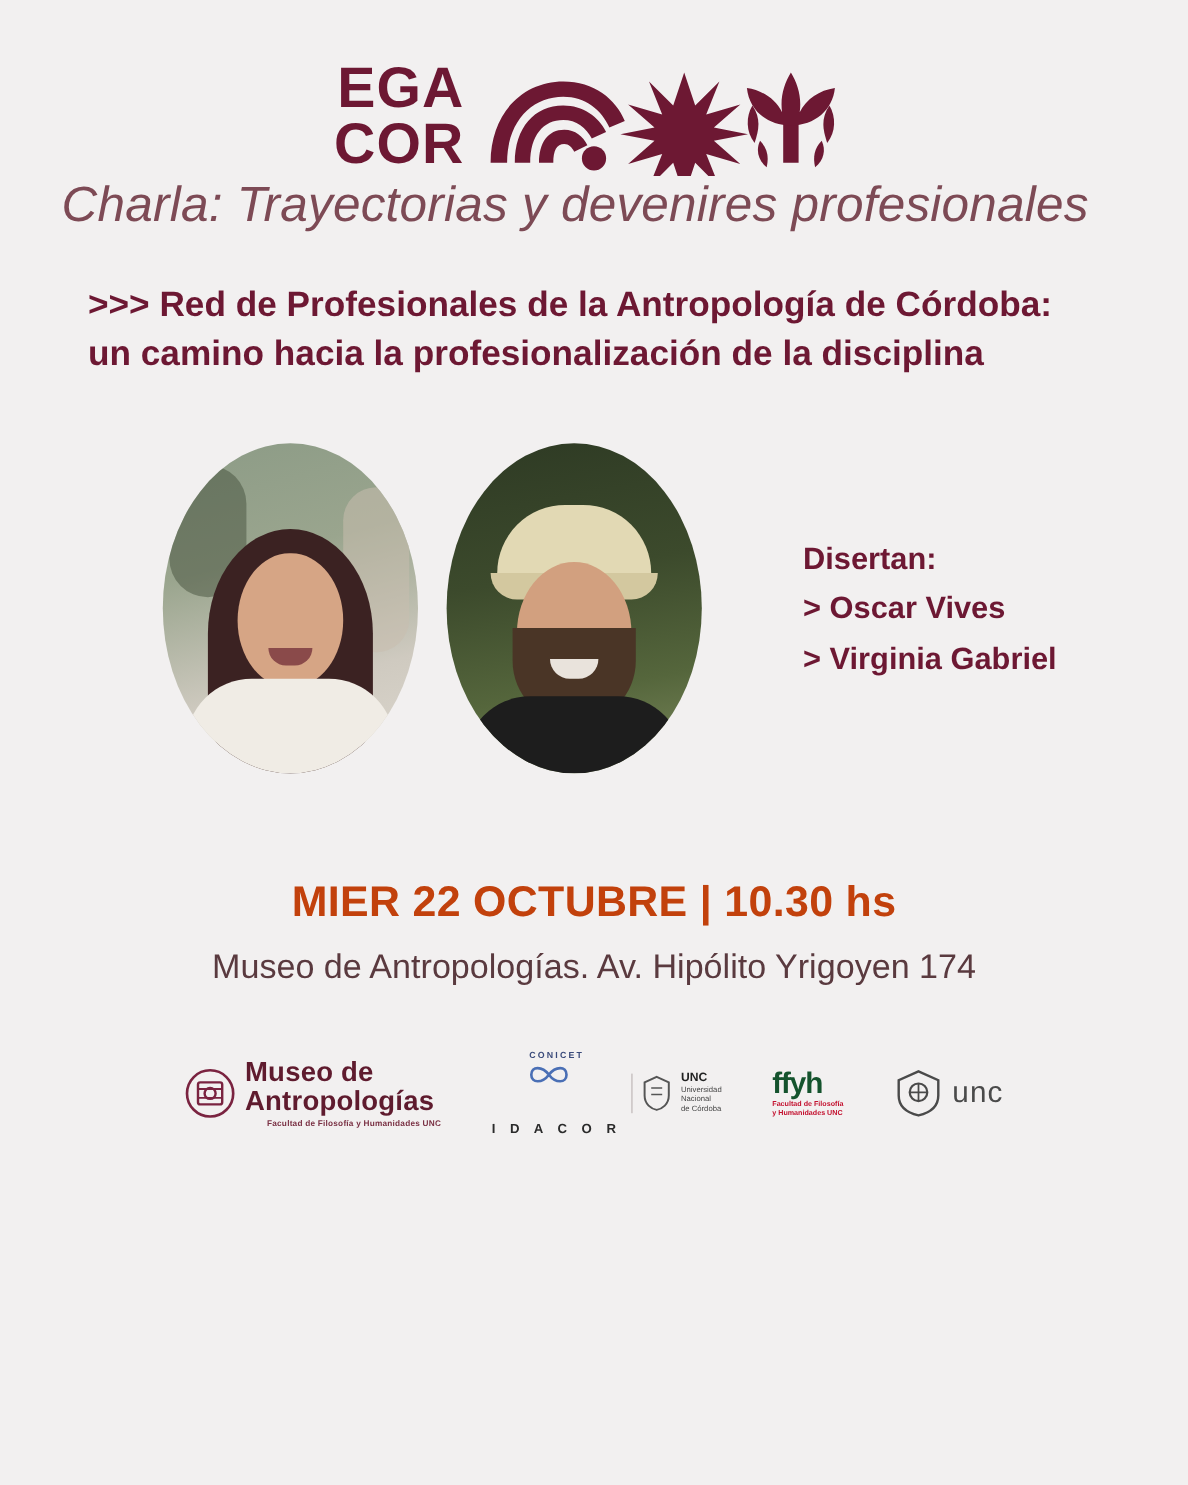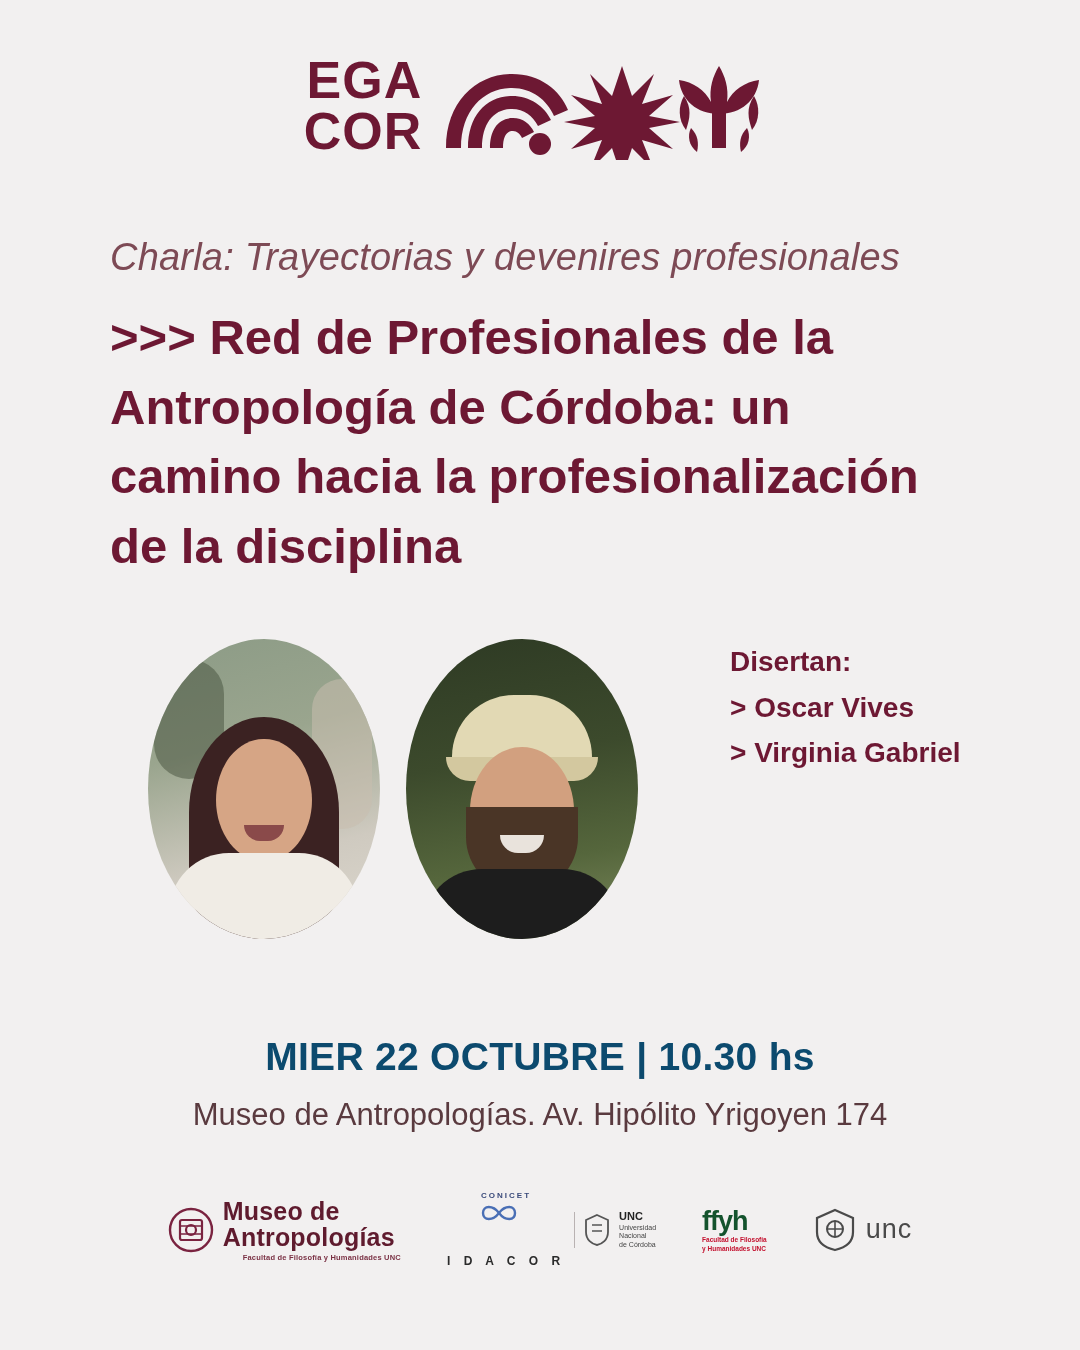--- a/index.html
+++ b/index.html
@@ -43,41 +43,41 @@
   .logo-sub {
     margin-top: 24px;
     font-size: 19.5px;
     font-weight: bold;
     color: #6d1833;
     letter-spacing: 0.2px;
   }
 
   
   .charla {
-    margin-top: 76px;
-    padding-left: 110px;
-    font-size: 38px;
+    padding-left: 56px;
+    font-size: 45px;
     font-style: italic;
     color: #7d4a55;
     letter-spacing: 0.2px;
   }
   .main-title {
-    margin-top: 24px;
-    padding-left: 110px;
+    margin-top: 42px;
+    padding-left: 80px;
     padding-right: 120px;
-    font-size: 49px;
+    font-size: 32px;
     font-weight: bold;
     line-height: 1.42;
     color: #6d1833;
   }
 
   
   .mid {
     margin-top: 58px;
     display: flex;
+    align-items: center;
     padding-left: 148px;
   }
   .photo {
     width: 232px;
     height: 300px;
     border-radius: 50% / 50%;
     overflow: hidden;
     position: relative;
     flex: none;
   }
@@ -133,21 +133,21 @@
     font-size: 28px;
     line-height: 1.62;
   }
 
   
   .date {
     margin-top: 96px;
     text-align: center;
     font-size: 39px;
     font-weight: bold;
-    color: #0c4a6e;
+    color: #c2410c;
     letter-spacing: 0.3px;
   }
   .venue {
     margin-top: 18px;
     text-align: center;
     font-size: 31px;
     color: #5a3a3f;
   }
 
   

